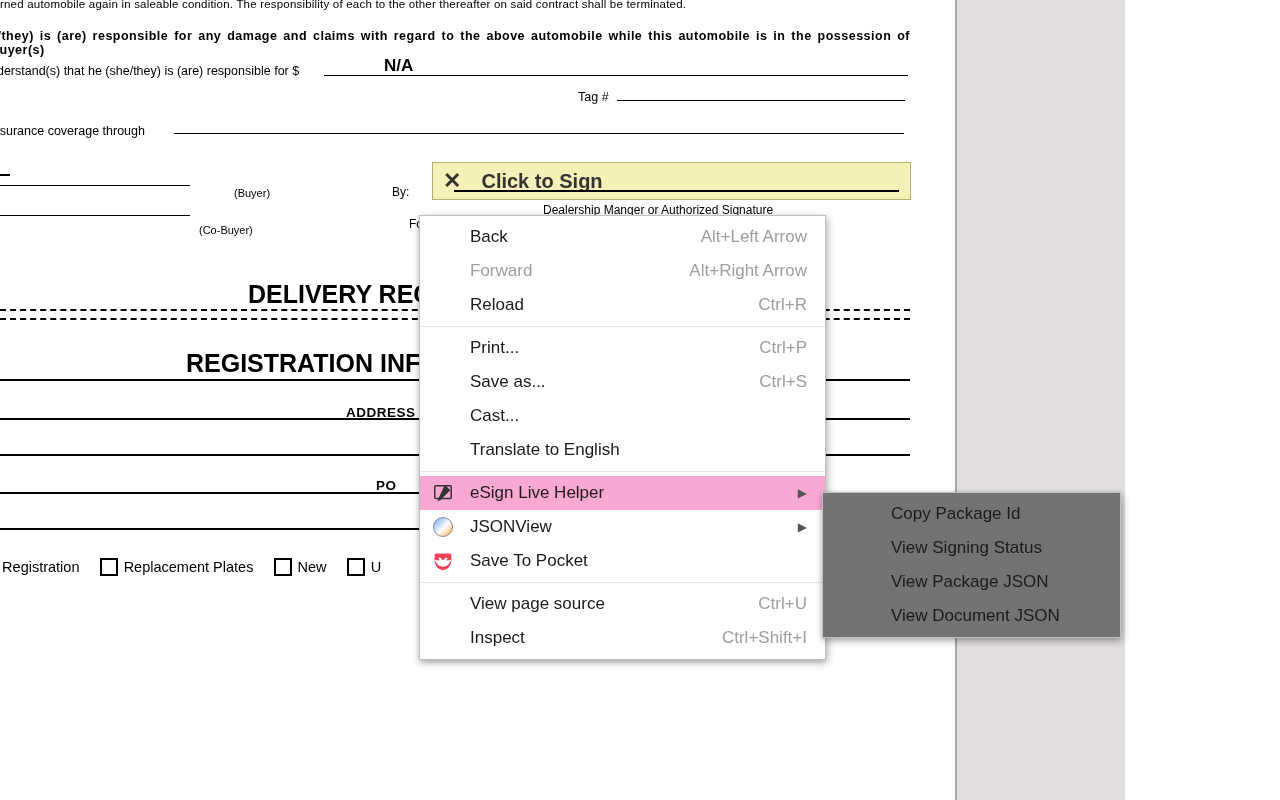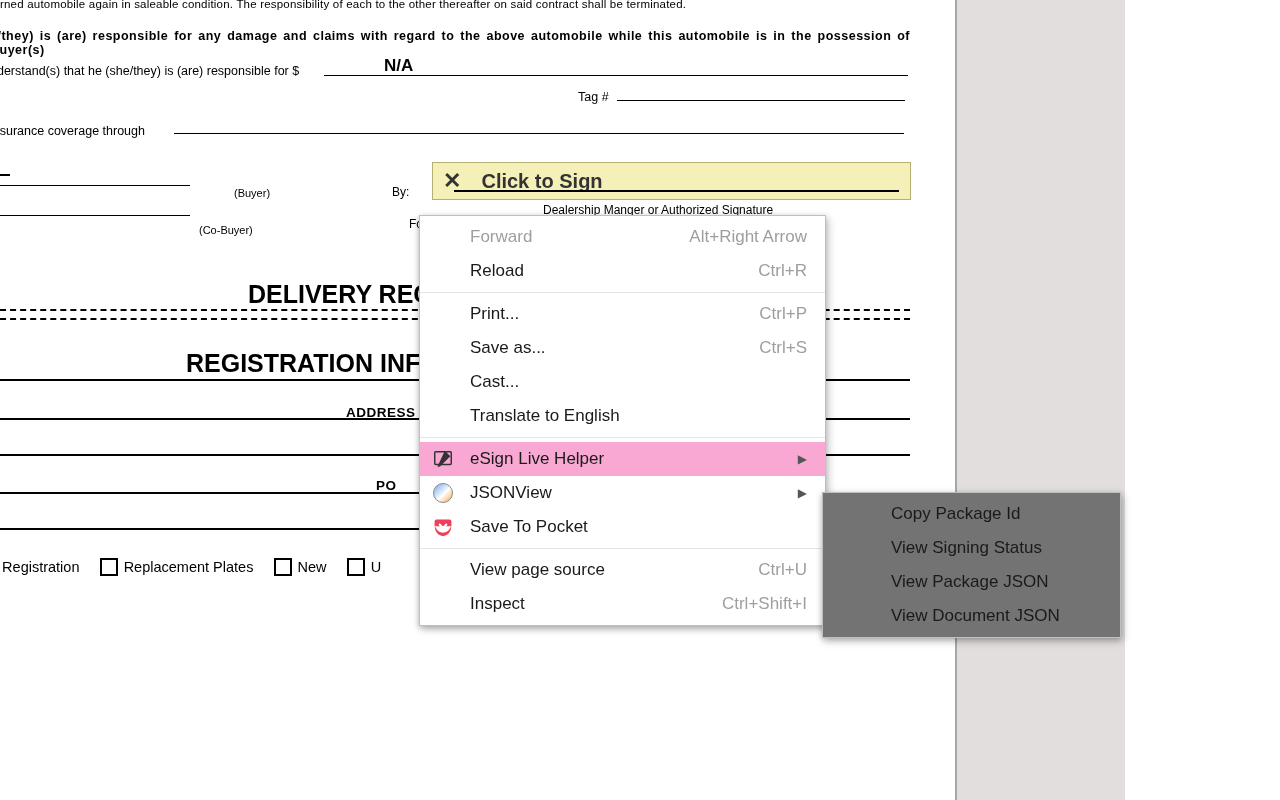--- a/index.html
+++ b/index.html
@@ -107,20 +107,24 @@
     &nbsp;&nbsp;&nbsp;
     <span class="chk"></span><span>Replacement Plates</span>
     &nbsp;&nbsp;&nbsp;
     <span class="chk"></span><span>New</span>
     &nbsp;&nbsp;&nbsp;
     <span class="chk"></span><span>U</span>
   </div>
 </div>
 
 <div class="ctx-menu">
+  <div class="ctx-item">
+    <span>Back</span>
+    <span class="kbd">Alt+Left Arrow</span>
+  </div>
   <div class="ctx-item disabled">
     <span>Forward</span>
     <span class="kbd">Alt+Right Arrow</span>
   </div>
   <div class="ctx-item">
     <span>Reload</span>
     <span class="kbd">Ctrl+R</span>
   </div>
   <div class="ctx-sep"></div>
   <div class="ctx-item">

